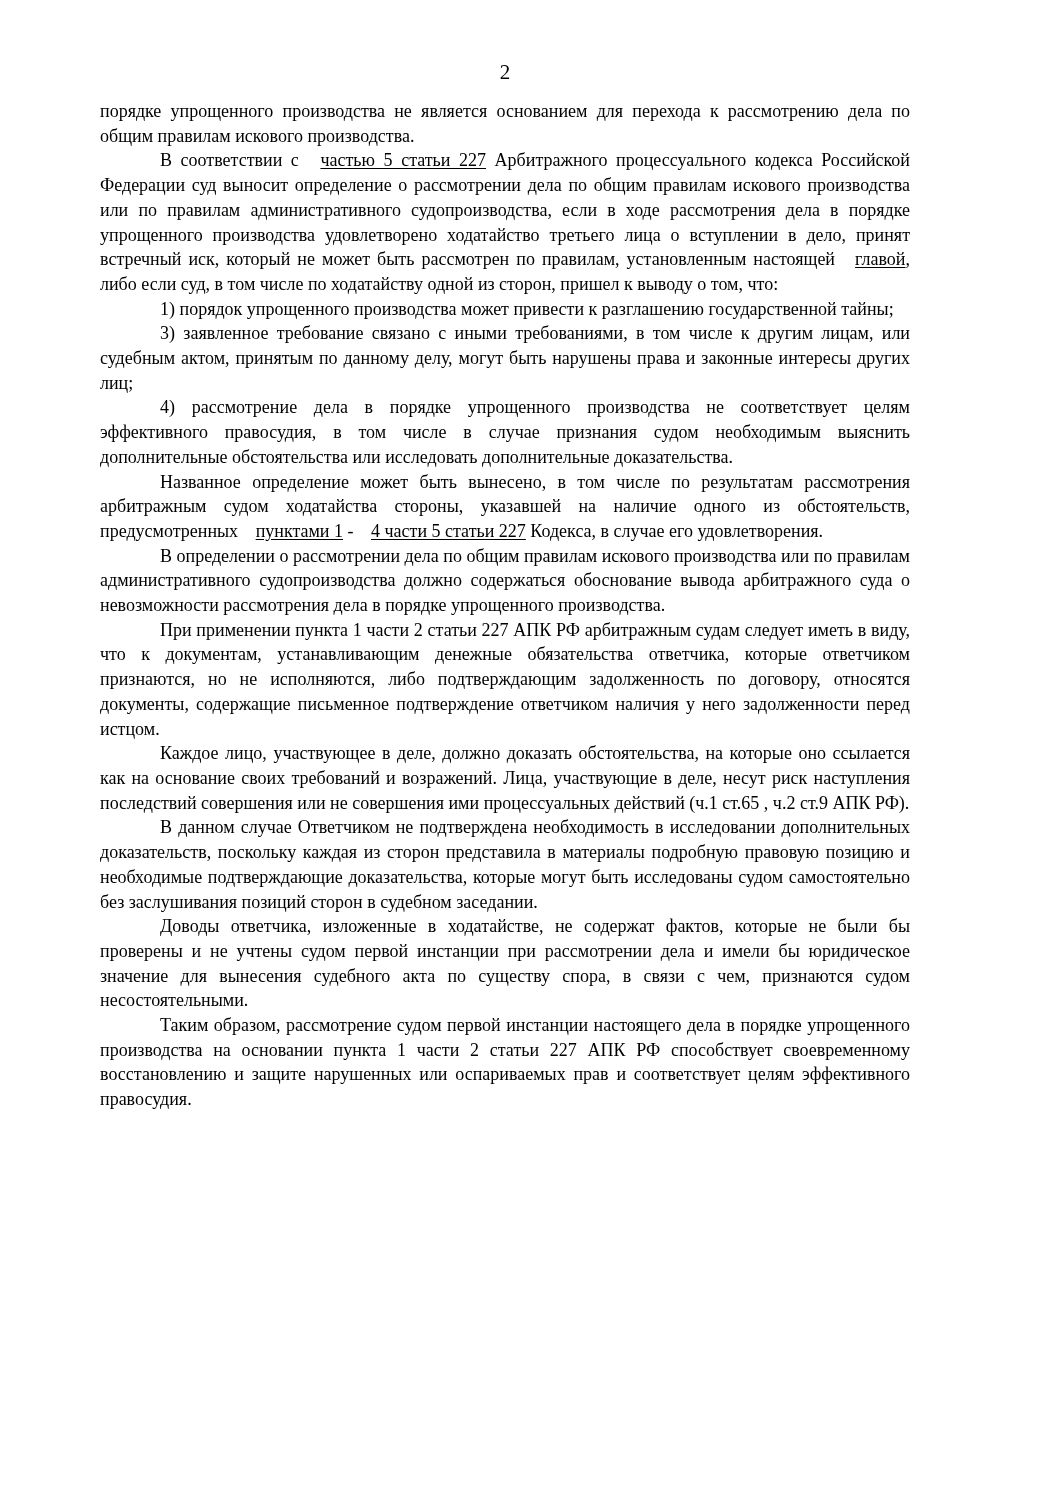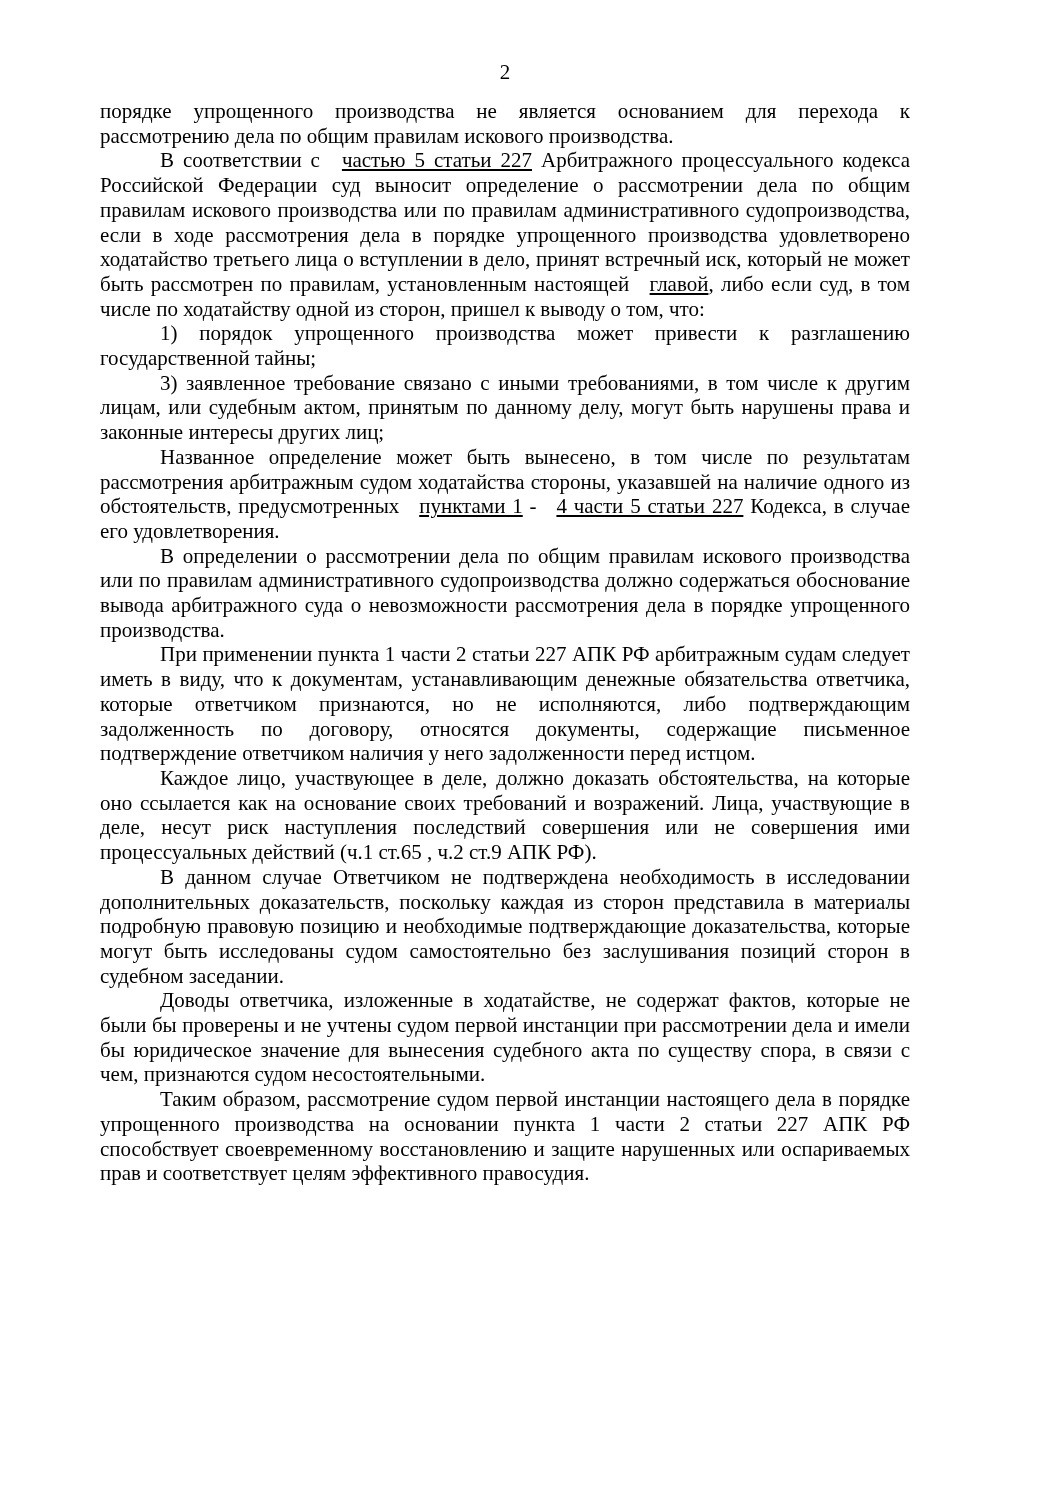--- a/index.html
+++ b/index.html
@@ -27,21 +27,21 @@
     width: 810px;
     text-align: center;
     font-size: 21px;
     line-height: 24px;
   }
   .doc-body {
     position: absolute;
     top: 99px;
     left: 100px;
     width: 810px;
-    font-size: 21px;
+    font-size: 18px;
     line-height: 24.7px;
     text-align: justify;
     text-justify: inter-word;
   }
   p.para {
     margin: 0;
     padding: 0;
   }
   p.para.indent {
     text-indent: 60px;
@@ -55,20 +55,21 @@
 </head>
 <body>
 
 <div class="page">
   <div class="page-number">2</div>
   <div class="doc-body">
       <p class="para"><span>порядке упрощенного производства не является основанием для перехода к рассмотрению дела по общим правилам искового производства.</span></p>
       <p class="para indent"><span>В соответствии с </span><span class="u">частью 5 статьи 227</span><span> Арбитражного процессуального кодекса Российской Федерации суд выносит определение о рассмотрении дела по общим правилам искового производства или по правилам административного судопроизводства, если в ходе рассмотрения дела в порядке упрощенного производства удовлетворено ходатайство третьего лица о вступлении в дело, принят встречный иск, который не может быть рассмотрен по правилам, установленным настоящей </span><span class="u">главой</span><span>, либо если суд, в том числе по ходатайству одной из сторон, пришел к выводу о том, что:</span></p>
       <p class="para indent"><span>1) порядок упрощенного производства может привести к разглашению государственной тайны;</span></p>
       <p class="para indent"><span>3) заявленное требование связано с иными требованиями, в том числе к другим лицам, или судебным актом, принятым по данному делу, могут быть нарушены права и законные интересы других лиц;</span></p>
+      <p class="para indent"><span>4) рассмотрение дела в порядке упрощенного производства не соответствует целям эффективного правосудия, в том числе в случае признания судом необходимым выяснить дополнительные обстоятельства или исследовать дополнительные доказательства.</span></p>
       <p class="para indent"><span>Названное определение может быть вынесено, в том числе по результатам рассмотрения арбитражным судом ходатайства стороны, указавшей на наличие одного из обстоятельств, предусмотренных </span><span class="u">пунктами 1</span><span> - </span><span class="u">4 части 5 статьи 227</span><span> Кодекса, в случае его удовлетворения.</span></p>
       <p class="para indent"><span>В определении о рассмотрении дела по общим правилам искового производства или по правилам административного судопроизводства должно содержаться обоснование вывода арбитражного суда о невозможности рассмотрения дела в порядке упрощенного производства.</span></p>
       <p class="para indent"><span>При применении пункта 1 части 2 статьи 227 АПК РФ арбитражным судам следует иметь в виду, что к документам, устанавливающим денежные обязательства ответчика, которые ответчиком признаются, но не исполняются, либо подтверждающим задолженность по договору, относятся документы, содержащие письменное подтверждение ответчиком наличия у него задолженности перед истцом.</span></p>
       <p class="para indent"><span>Каждое лицо, участвующее в деле, должно доказать обстоятельства, на которые оно ссылается как на основание своих требований и возражений. Лица, участвующие в деле, несут риск наступления последствий совершения или не совершения ими процессуальных действий (ч.1 ст.65 , ч.2 ст.9 АПК РФ).</span></p>
       <p class="para indent"><span>В данном случае Ответчиком не подтверждена необходимость в исследовании дополнительных доказательств, поскольку каждая из сторон представила в материалы подробную правовую позицию и необходимые подтверждающие доказательства, которые могут быть исследованы судом самостоятельно без заслушивания позиций сторон в судебном заседании.</span></p>
       <p class="para indent"><span>Доводы ответчика, изложенные в ходатайстве, не содержат фактов, которые не были бы проверены и не учтены судом первой инстанции при рассмотрении дела и имели бы юридическое значение для вынесения судебного акта по существу спора, в связи с чем, признаются судом несостоятельными.</span></p>
       <p class="para indent"><span>Таким образом, рассмотрение судом первой инстанции настоящего дела в порядке упрощенного производства на основании пункта 1 части 2 статьи 227 АПК РФ способствует своевременному восстановлению и защите нарушенных или оспариваемых прав и  соответствует целям эффективного правосудия.</span></p>
     </div>
 </div>
 

